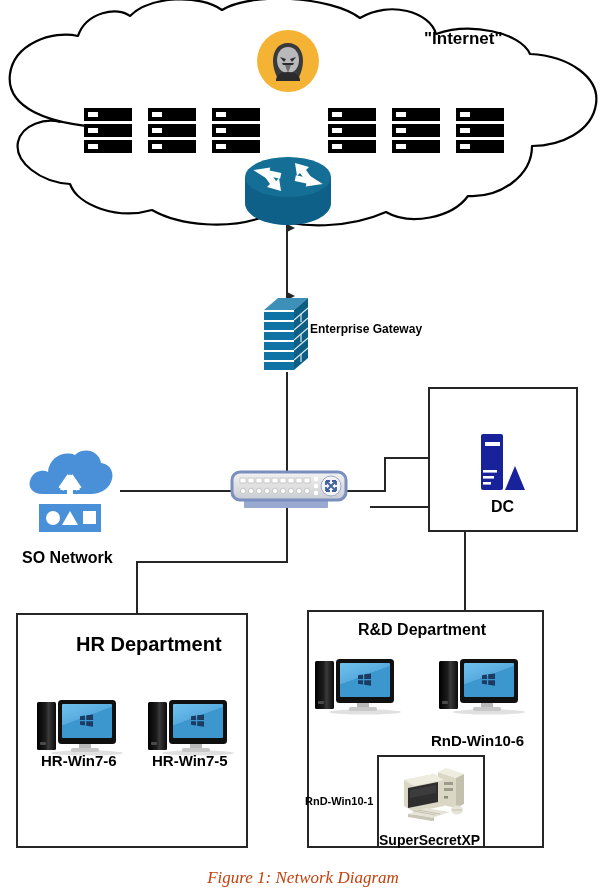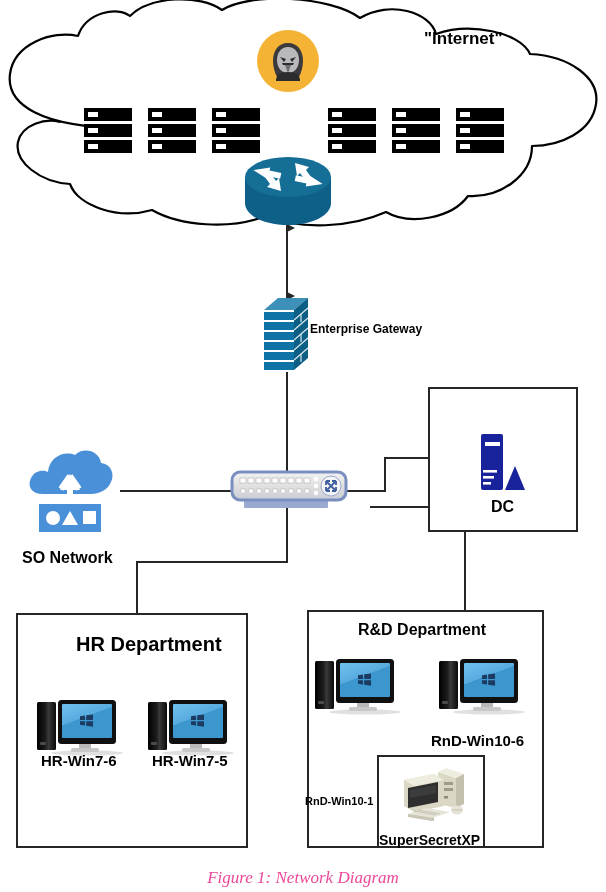--- a/index.html
+++ b/index.html
@@ -45,21 +45,21 @@
   .lbl-xp        { left: 379px; top: 833px; font-size: 14px; }
   .caption {
     position: absolute;
     left: 0;
     top: 868px;
     width: 606px;
     text-align: center;
     font-family: "Liberation Serif", serif;
     font-style: italic;
     font-size: 17px;
-    color: #ec4899;
+    color: #c2410c;
   }
   .box {
     position: absolute;
     border: 2px solid #262626;
     background: #ffffff;
     box-sizing: border-box;
   }
   .box-dc  { left: 428px; top: 387px; width: 150px; height: 145px; }
   .box-hr  { left: 16px;  top: 613px; width: 232px; height: 235px; }
   .box-rnd { left: 307px; top: 610px; width: 237px; height: 238px; }

